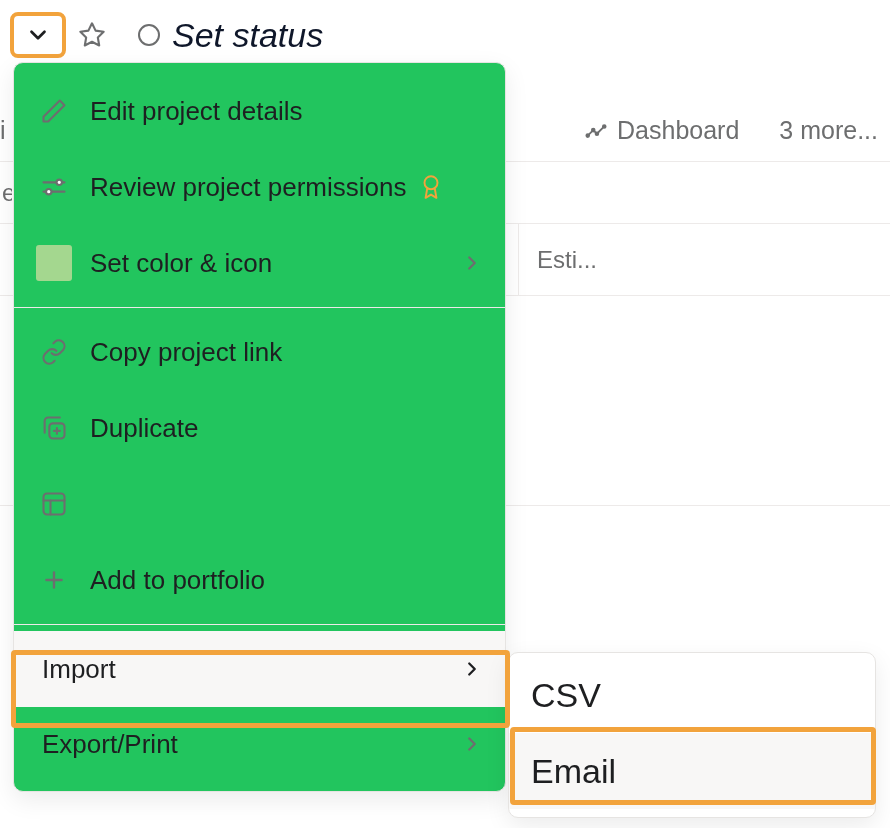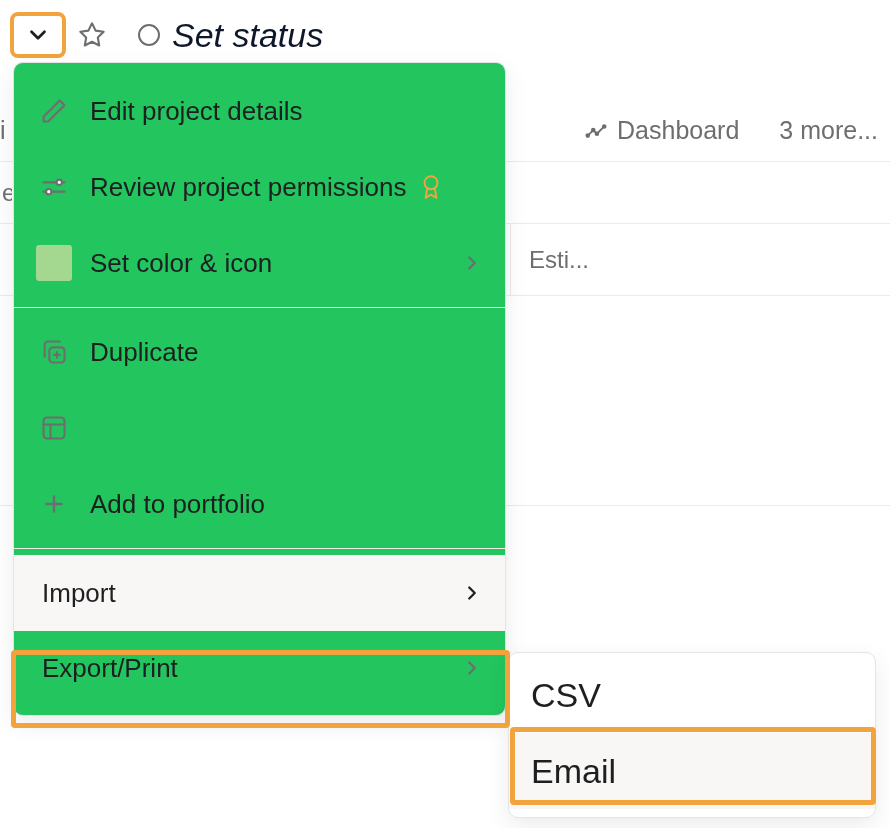--- a/index.html
+++ b/index.html
@@ -76,21 +76,21 @@
       color: #6d6e6f;
       font-size: 24px;
     }
     .th-cell {
       display: flex;
       align-items: center;
       padding: 0 18px;
       border-left: 1px solid #edeae9;
     }
     .th1 { flex: 0 0 510px; border-left: none; }
-    .th2 { flex: 0 0 148px; white-space: nowrap; overflow: hidden; text-overflow: ellipsis; }
+    .th2 { flex: 0 0 148px; white-space: nowrap; overflow: hidden; text-overflow: ellipsis; margin-left: 8px; }
     .th3 { flex: 1; }
 
     
     .spacer { height: 210px; }
     .mid-divider { border-bottom: 1px solid #edeae9; }
 
     
     .menu {
       position: absolute;
       top: 62px;
@@ -266,20 +266,29 @@
     <span class="chev-slot">
       <svg width="22" height="22" viewBox="0 0 24 24" fill="none" stroke="#6d6e6f" stroke-width="2.5" stroke-linecap="round" stroke-linejoin="round">
           <polyline points="9 18 15 12 9 6"></polyline>
         </svg>
     </span>
   </div>
   <div class="sep"></div>
   <div class="item">
     <span class="icon-slot">
       <svg width="28" height="28" viewBox="0 0 24 24" fill="none" stroke="#6d6e6f" stroke-width="1.8" stroke-linecap="round" stroke-linejoin="round">
+          <path d="M10 13a5 5 0 0 0 7 0l3-3a5 5 0 0 0-7-7l-1.5 1.5"></path>
+          <path d="M14 11a5 5 0 0 0-7 0l-3 3a5 5 0 0 0 7 7l1.5-1.5"></path>
+        </svg>
+    </span>
+    <span>Copy project link</span>
+  </div>
+  <div class="item">
+    <span class="icon-slot">
+      <svg width="28" height="28" viewBox="0 0 24 24" fill="none" stroke="#6d6e6f" stroke-width="1.8" stroke-linecap="round" stroke-linejoin="round">
           <rect x="8" y="8" width="13" height="13" rx="3"></rect>
           <path d="M4 16V6a3 3 0 0 1 3-3h10"></path>
           <line x1="14.5" y1="12" x2="14.5" y2="17"></line>
           <line x1="12" y1="14.5" x2="17" y2="14.5"></line>
         </svg>
     </span>
     <span>Duplicate</span>
   </div>
   <div class="item">
     <span class="icon-slot">

